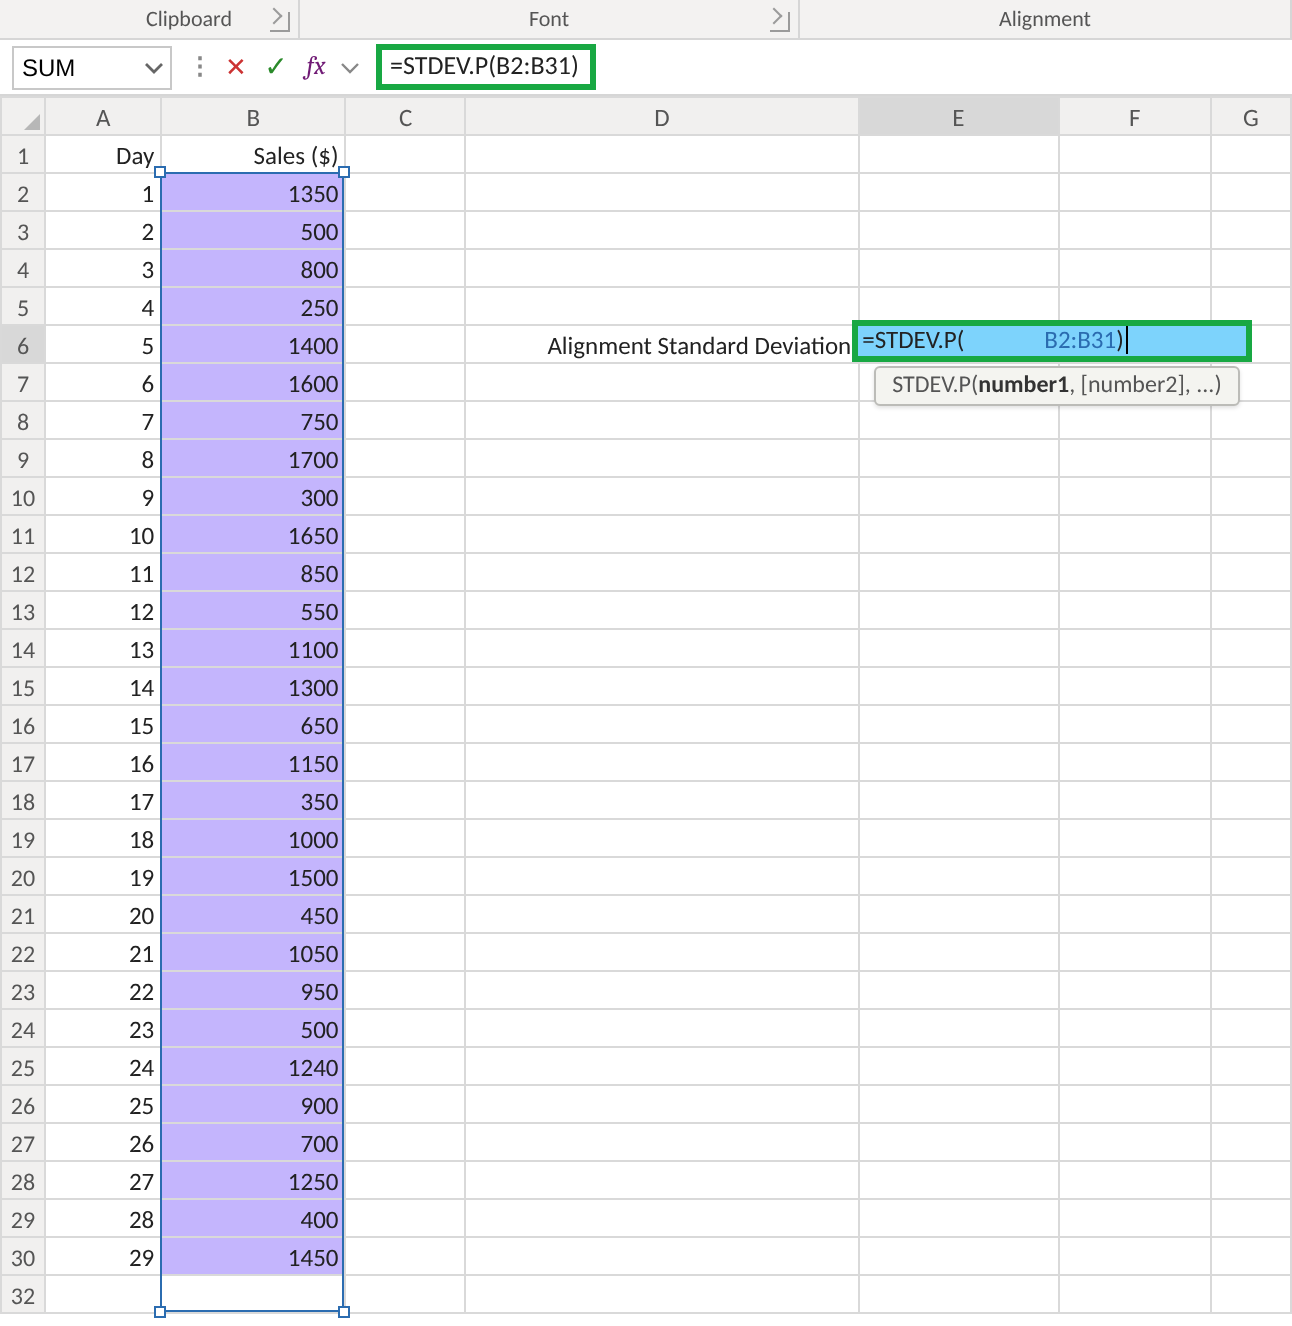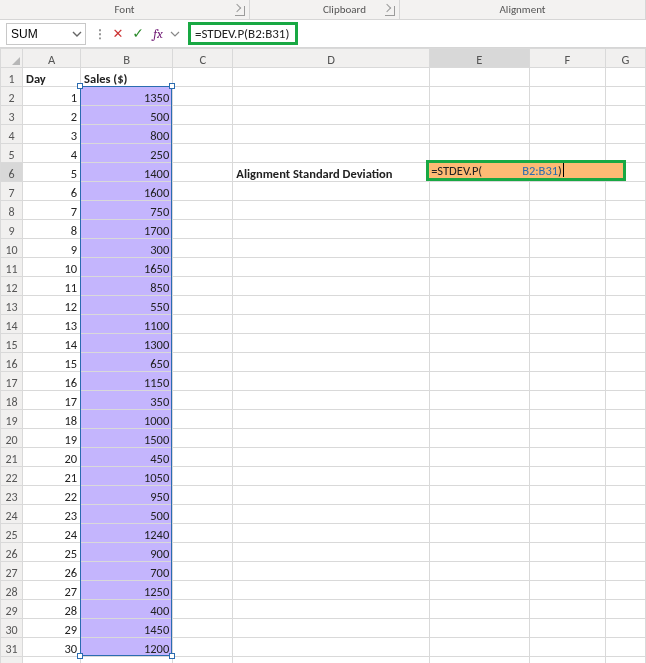--- a/index.html
+++ b/index.html
@@ -37,50 +37,50 @@
   .corner::after{content:"";position:absolute;right:2px;bottom:2px;width:0;height:0;border-style:solid;border-width:0 0 8px 8px;border-color:transparent transparent #b7b7b7 transparent;}
   .rowhdr { text-align: center; background: #f1f0ef; color: #555; width: 22px; font-size:12px;}
   .colA { width: 58px; }
   .colB { width: 92px; }
   .colC { width: 60px; }
   .colD { width: 196px; }
   .colE { width: 100px; }
   .colF { width: 76px; }
   .colG { width: 40px; }
   td.num { text-align: right; }
-  td.hdrcell { font-weight: bold; text-align: left; }
+  td.hdrcell { font-weight: normal; text-align: right; }
   td.selrange { background: #c4b5fd; }
 
   th.active-col { background: #d8d8d8; }
   .rowhdr.active-row { background: #d8d8d8; }
 
   
   .range-border { position: absolute; border: 1px solid #2b6cb0; pointer-events: none; }
   .range-handle { position: absolute; width: 6px; height: 6px; background: #fff; border: 1px solid #2b6cb0; }
 
   
-  .edit-cell { position: absolute; border: 3px solid #18a843; background: #fdba74; padding: 1px 2px; font-size: 12.5px; font-family: Calibri, Arial, sans-serif; display:flex; align-items:center;}
+  .edit-cell { position: absolute; border: 3px solid #18a843; background: #7dd3fc; padding: 1px 2px; font-size: 12.5px; font-family: Calibri, Arial, sans-serif; display:flex; align-items:center;}
   .edit-cell .ref { color: #2b6cb0; margin-left: 40px; }
   .edit-cell .caret { display:inline-block; width:1px; height:14px; background:#000; margin:0 0 0 1px; vertical-align:middle; animation: blink 1s step-end infinite;}
   @keyframes blink { 50% { opacity: 0; } }
 
   
   .fn-tooltip { position: absolute; background: #f4f4f0; border: 1px solid #bcbcb8; border-radius: 3px; padding: 2px 8px; font-size: 12px; color: #555; box-shadow: 0 1px 2px rgba(0,0,0,.12); }
   .fn-tooltip b { color: #333; font-weight: bold; }
 </style>
 </head>
 <body>
 
 <div class="ribbon-groups">
+  <div class="rg rg-clipboard">
+    <span>Clipboard</span>
+    <span class="launcher"></span>
+  </div>
   <div class="rg rg-font">
     <span>Font</span>
-    <span class="launcher"></span>
-  </div>
-  <div class="rg rg-clipboard">
-    <span>Clipboard</span>
     <span class="launcher"></span>
   </div>
   <div class="rg rg-align">
     <span>Alignment</span>
   </div>
 </div>
 
 <div class="formula-row">
   <div class="namebox">
     <input value="SUM" style="">
@@ -425,30 +425,20 @@
           <td class="rowhdr">30</td>
           <td class="num">29</td>
           <td class="num selrange">1450</td>
           <td></td>
           <td></td>
           <td></td>
           <td></td>
           <td></td>
         </tr>
         <tr>
-          <td class="rowhdr">31</td>
-          <td class="num">30</td>
-          <td class="num selrange">1200</td>
-          <td></td>
-          <td></td>
-          <td></td>
-          <td></td>
-          <td></td>
-        </tr>
-        <tr>
           <td class="rowhdr">32</td>
           <td></td>
           <td></td>
           <td></td>
           <td></td>
           <td></td>
           <td></td>
           <td></td>
         </tr>
       </tbody>
@@ -460,13 +450,16 @@
       <div class="range-handle" style="left:168.75px;top:34.5px"></div>
       <div class="range-handle" style="left:76.609375px;top:604.5px"></div>
       <div class="range-handle" style="left:168.75px;top:604.5px"></div>
     </div>
   <div class="edit-cell" id="edit-ov" style="left: 426.125px; top: 111.5px; width: 200px; height: 21px;">
     <span>=STDEV.P(</span>
       <span class="ref">B2:B31</span>
       <span>)</span>
       <span class="caret"></span>
   </div>
+  <div class="fn-tooltip" id="tooltip-ov" style="left: 437.125px; top: 134.5px;">
+    <span>STDEV.P(</span><b>number1</b><span>, [number2], ...)</span>
+  </div>
 </div>
 
 </body></html>

